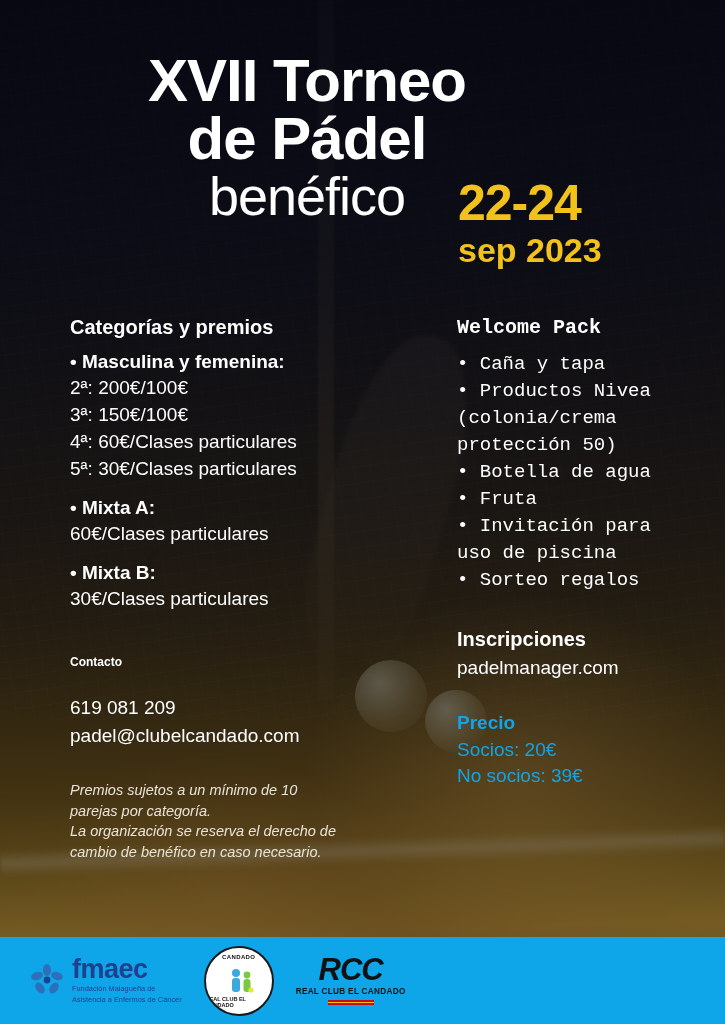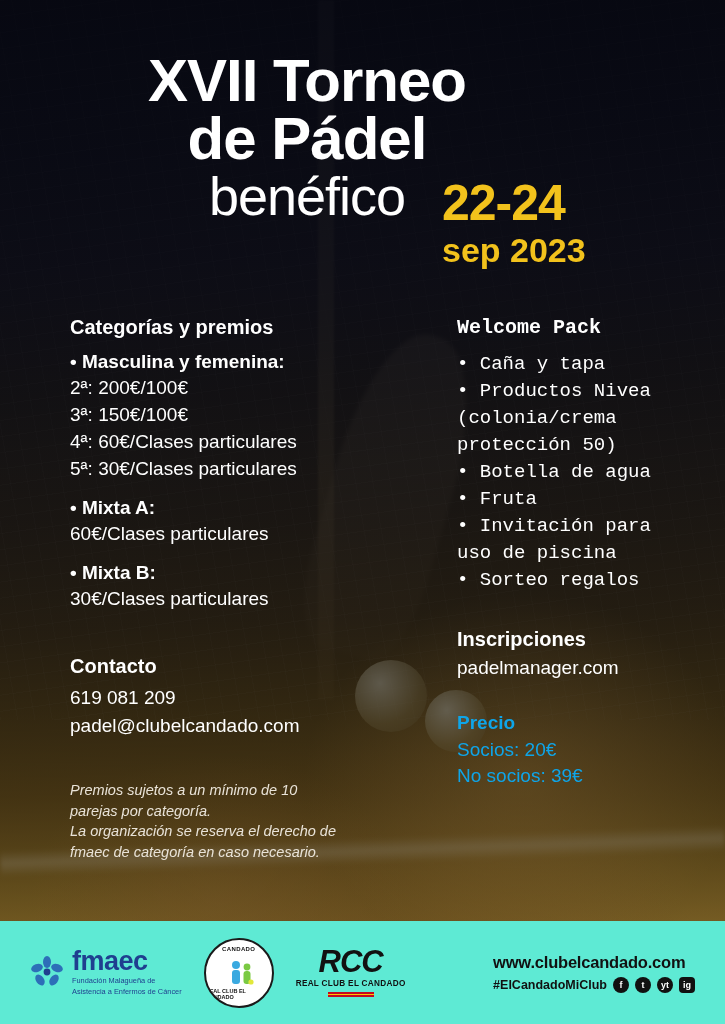--- a/index.html
+++ b/index.html
@@ -78,51 +78,51 @@
   .content { position: absolute; inset: 0; }
 
   .title-block { position: absolute; left: 72px; top: 52px; width: 470px; text-align: center; }
   .t1, .t2, .t3 {
     color: #ffffff; font-weight: 700; letter-spacing: -1px; line-height: .96;
   }
   .t1 { font-size: 60px; }
   .t2 { font-size: 60px; margin-top: 0; }
   .t3 { font-size: 54px; font-weight: 400; margin-top: 4px; }
 
-  .dates { position: absolute; left: 442px; top: 178px; color: #f2c21c; }
+  .dates { position: absolute; left: 458px; top: 178px; color: #f2c21c; }
   .dates .d1 { font-size: 50px; font-weight: 700; line-height: 1; letter-spacing: -1px; }
   .dates .d2 { font-size: 34px; font-weight: 700; line-height: 1.1; margin-top: 4px; }
 
   .col-left { position: absolute; left: 70px; top: 316px; width: 370px; color: #ffffff; }
   .col-right { position: absolute; left: 457px; top: 316px; width: 250px; color: #ffffff; font-family: Liberation Mono, monospace; }
 
   h3.sec { font-size: 20px; font-weight: 700; margin-bottom: 12px; }
   .lead { font-size: 19px; font-weight: 700; margin: 0 0 2px 0; }
   .ln { font-size: 19px; font-weight: 400; line-height: 1.42; }
   .gap { height: 14px; }
 
   .contact { position: absolute; left: 70px; top: 655px; color: #fff; }
-  .contact h3 { font-size: 20px; font-weight: 700; margin-bottom: 6px; }
+  .contact h3 { font-size: 12px; font-weight: 700; margin-bottom: 25px; }
   .contact .ln { font-size: 19px; line-height: 1.45; }
 
   .legal { position: absolute; left: 70px; top: 772px; width: 360px;
     color: #e9e3d8; font-size: 14.5px; font-style: italic; line-height: 1.42; margin-top: 8px; }
 
   .insc { position: absolute; left: 457px; top: 628px; color: #fff; }
   .insc h3 { font-size: 20px; font-weight: 700; margin-bottom: 4px; }
   .insc .ln { font-size: 19px; }
 
   .precio { position: absolute; left: 457px; top: 712px; color: #0ea5e9; }
   .precio h3 { font-size: 19px; font-weight: 700; margin-bottom: 3px; }
   .precio .ln { font-size: 19px; line-height: 1.35; }
 
   
   .footer {
-    position: absolute; left: 0; right: 0; bottom: 0; height: 103px;
-    background: #5eead4;
+    position: absolute; left: 0; right: 0; bottom: 0; height: 87px;
+    background: #0ea5e9;
     display: flex; align-items: center;
   }
   .footer-inner { display: flex; align-items: center; width: 100%; padding: 0 30px; gap: 22px; }
 
   .fmaec { display: flex; align-items: center; gap: 8px; }
   .fmaec .mark { width: 34px; height: 34px; position: relative; }
   .fmaec .txt .big { font-size: 27px; font-weight: 700; color: #1f3f8f; line-height: .95; letter-spacing: -.5px; }
   .fmaec .txt .small { font-size: 7.4px; color: #1f3f8f; line-height: 1.22; margin-top: 2px; }
 
   .candado-mark {
@@ -193,21 +193,21 @@
     <div class="contact">
       <h3>Contacto</h3>
       <div class="ln">619 081 209</div>
       <div class="ln">padel@clubelcandado.com</div>
     </div>
 
     <div class="legal">
       <div>Premios sujetos a un mínimo de 10</div>
       <div>parejas por categoría.</div>
       <div>La organización se reserva el derecho de</div>
-      <div>fmaec de categoría en caso necesario.</div>
+      <div>cambio de benéfico en caso necesario.</div>
     </div>
 
     <div class="col-right">
       <h3 class="sec">Welcome Pack</h3>
       <div class="ln">• Caña y tapa</div>
       <div class="ln">• Productos Nivea</div>
       <div class="ln">(colonia/crema</div>
       <div class="ln">protección 50)</div>
       <div class="ln">• Botella de agua</div>
       <div class="ln">• Fruta</div>
@@ -264,26 +264,16 @@
         </div>
         <div class="cbot">REAL CLUB EL CANDADO</div>
       </div>
 
       <div class="rcc">
         <div class="r1">RCC</div>
         <div class="r2">REAL CLUB EL CANDADO</div>
         <div class="flag"></div>
       </div>
 
-      <div class="web">
-        <div class="w1">www.clubelcandado.com</div>
-        <div class="w2">
-          <span class="tag">#ElCandadoMiClub</span>
-          <span class="soc">f</span>
-          <span class="soc">t</span>
-          <span class="soc">yt</span>
-          <span class="soc sq">ig</span>
-        </div>
-      </div>
 
     </div>
   </div>
 </div>
 
 </body></html>

